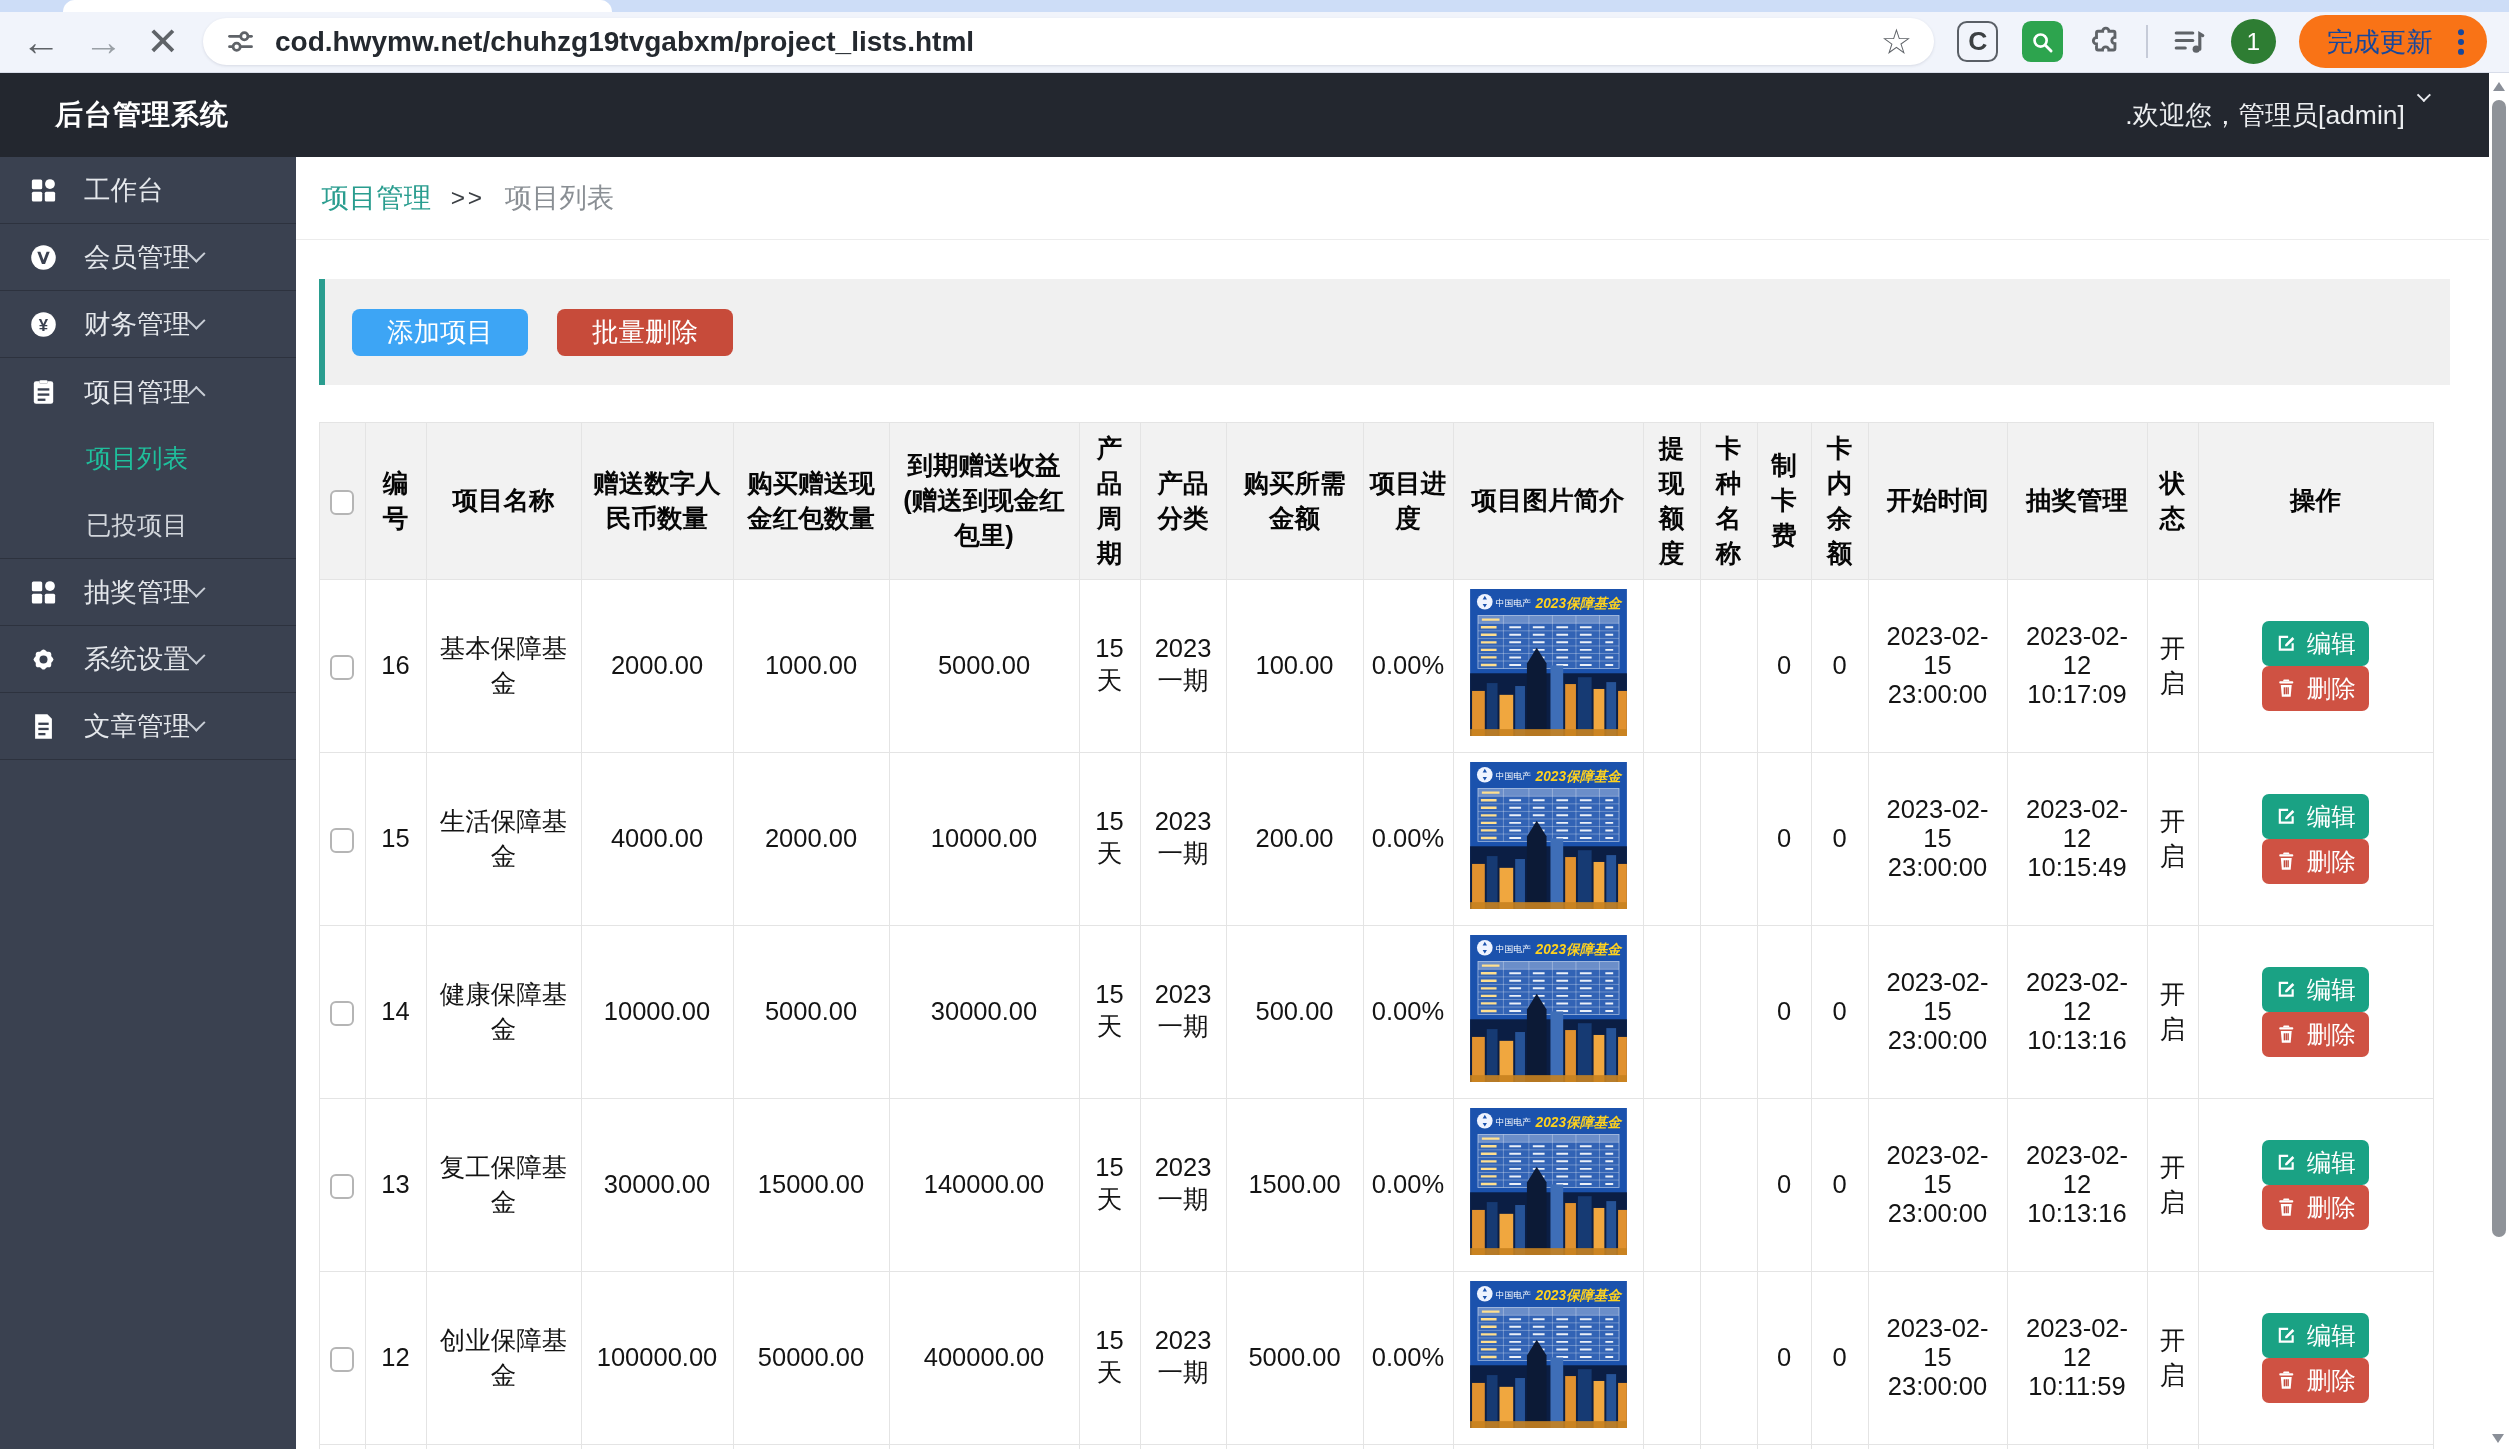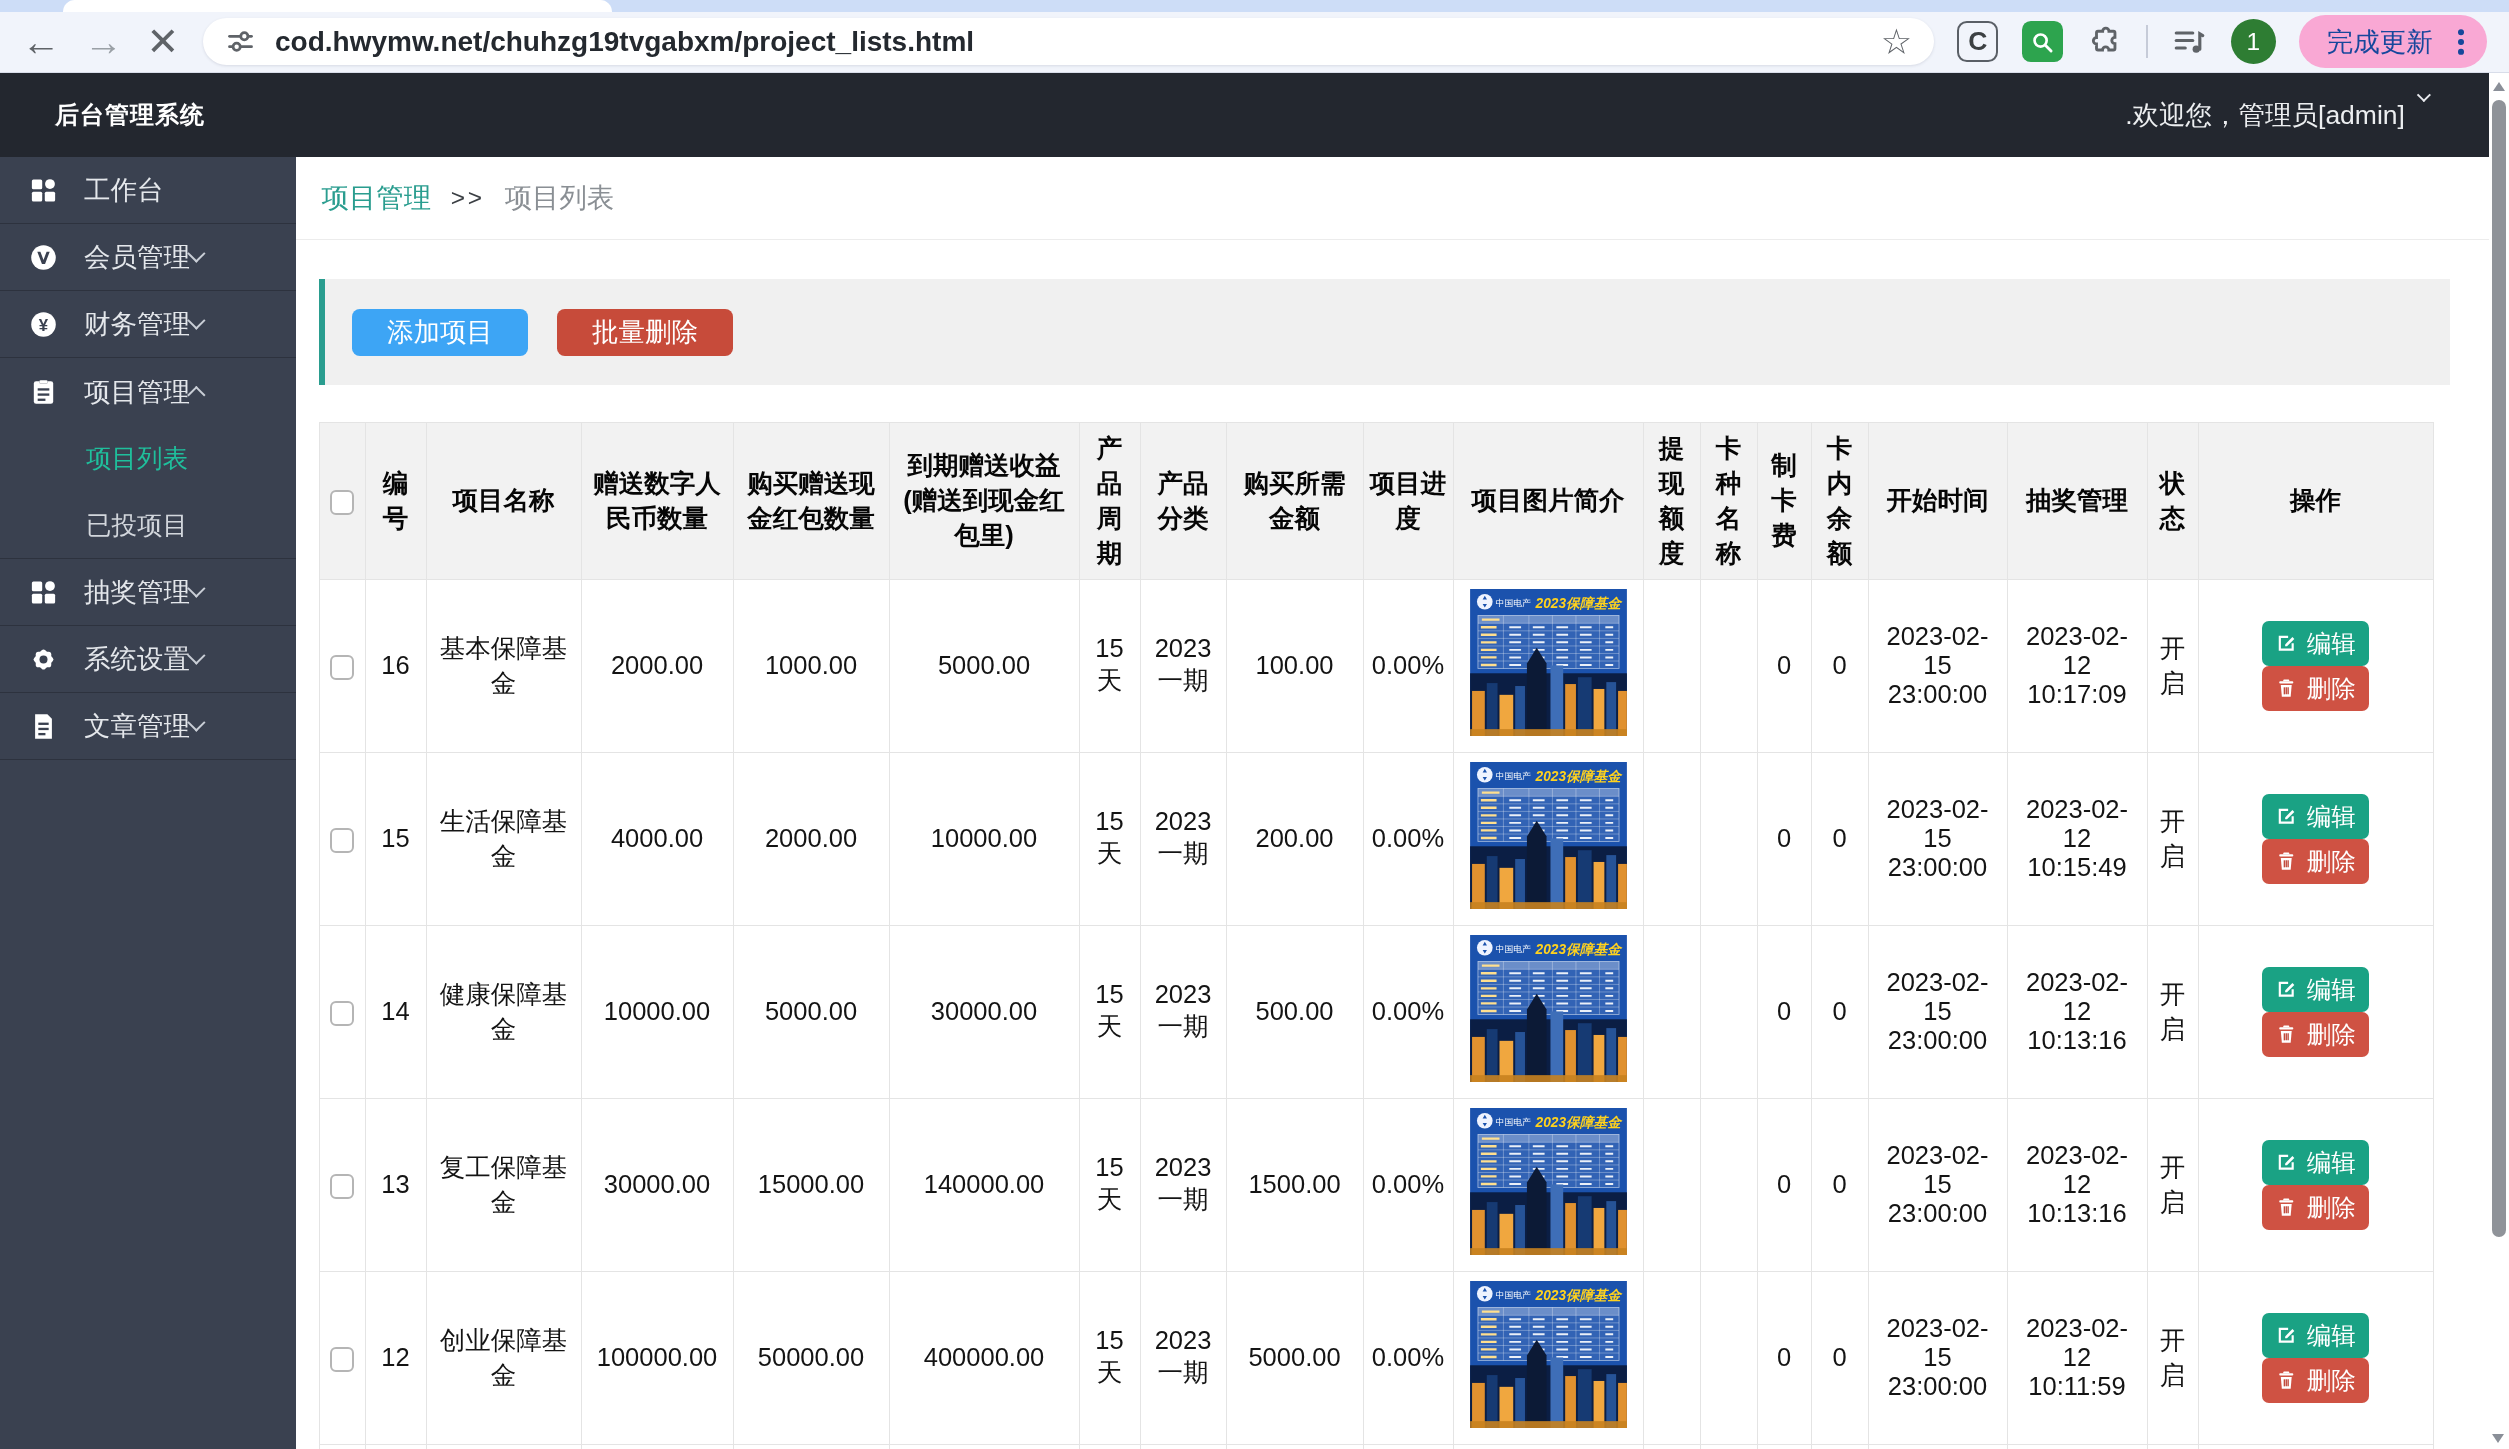--- a/index.html
+++ b/index.html
@@ -14,26 +14,26 @@
   .nav-ic { font-size:39px; color:#5f6368; line-height:1; cursor:pointer; }
   .nav-ic.fwd { color:#9aa0a6; }
   .omnibox { flex:1 1 auto; min-width:0; height:47px; background:#fff; border-radius:23.5px; display:flex; align-items:center; padding:0 21.6px; gap:17.6px; box-shadow:0 1px 2.9px rgba(60,64,91,.14); }
   .url { flex:1; font-size:28px; color:#24292f; white-space:nowrap; overflow:hidden;font-weight:bold; }
   .star { font-size:35px; color:#5f6368; }
   .ext-c { width:41px; height:41px; border:2.9px solid #5a5f66; border-radius:9.8px; display:grid; place-items:center; font-size:26.5px; font-weight:bold; color:#3c4043; }
   .ext-g { width:41px; height:41px; border-radius:8.8px; background:#2da44e; display:grid; place-items:center; }
   .icw { display:grid; place-items:center; }
   .vsep { width:2px; height:33px; background:#c6cbd8; }
   .avatar { width:45px; height:45px; border-radius:50%; background:#2e7d33; color:#fff; font-size:24.5px; display:grid; place-items:center; }
-  .update-pill { height:53px; border-radius:26.5px; background:#f9a8d4; color:#16479c; font-size:26.5px; display:flex; align-items:center; gap:17.6px; padding:0 15.7px 0 27.4px; white-space:nowrap; }
+  .update-pill { height:53px; border-radius:26.5px; background:#f97316; color:#16479c; font-size:26.5px; display:flex; align-items:center; gap:17.6px; padding:0 15.7px 0 27.4px; white-space:nowrap; }
   .kebab { width:5.9px; height:5.9px; border-radius:2.9px; background:#16479c; box-shadow:0 -9.8px 0 #16479c, 0 9.8px 0 #16479c; margin:0 7.8px; }
 
   
   .app-header { position:absolute; top:73px; left:0; right:19.6px; height:84px; background:var(--header-bg,#23272f); display:flex; align-items:center; justify-content:space-between; padding:0 61px 0 55px; }
-  .app-title { color:#fff; font-size:24px; font-weight:bold; letter-spacing:1px; }
+  .app-title { color:#fff; font-size:28px; font-weight:bold; letter-spacing:1px; }
   .welcome { color:#eceef0; font-size:26.5px; display:flex; gap:13.7px; cursor:pointer; }
   .chev { width:12.7px; height:12.7px; border-right:2.9px solid #c9ced6; border-bottom:2.9px solid #c9ced6; }
   .chev.down { transform:rotate(45deg); margin-top:-6.9px; }
   .chev.up { transform:rotate(-135deg); margin-top:6.9px; }
   .chev.small { width:9.8px; height:9.8px; border-width:2.5px; border-color:#e8eaee; }
 
   
   .sidebar { position:absolute; top:157px; left:0; width:296px; bottom:0; background:var(--sidebar-bg,#3a4150); }
   .side-item { height:67px; display:flex; align-items:center; padding:0 29px 0 27.4px; color:#e4e7eb; font-size:26.5px; cursor:pointer; }
   .side-item.divider { border-bottom:1px solid rgba(0,0,0,.22); }

